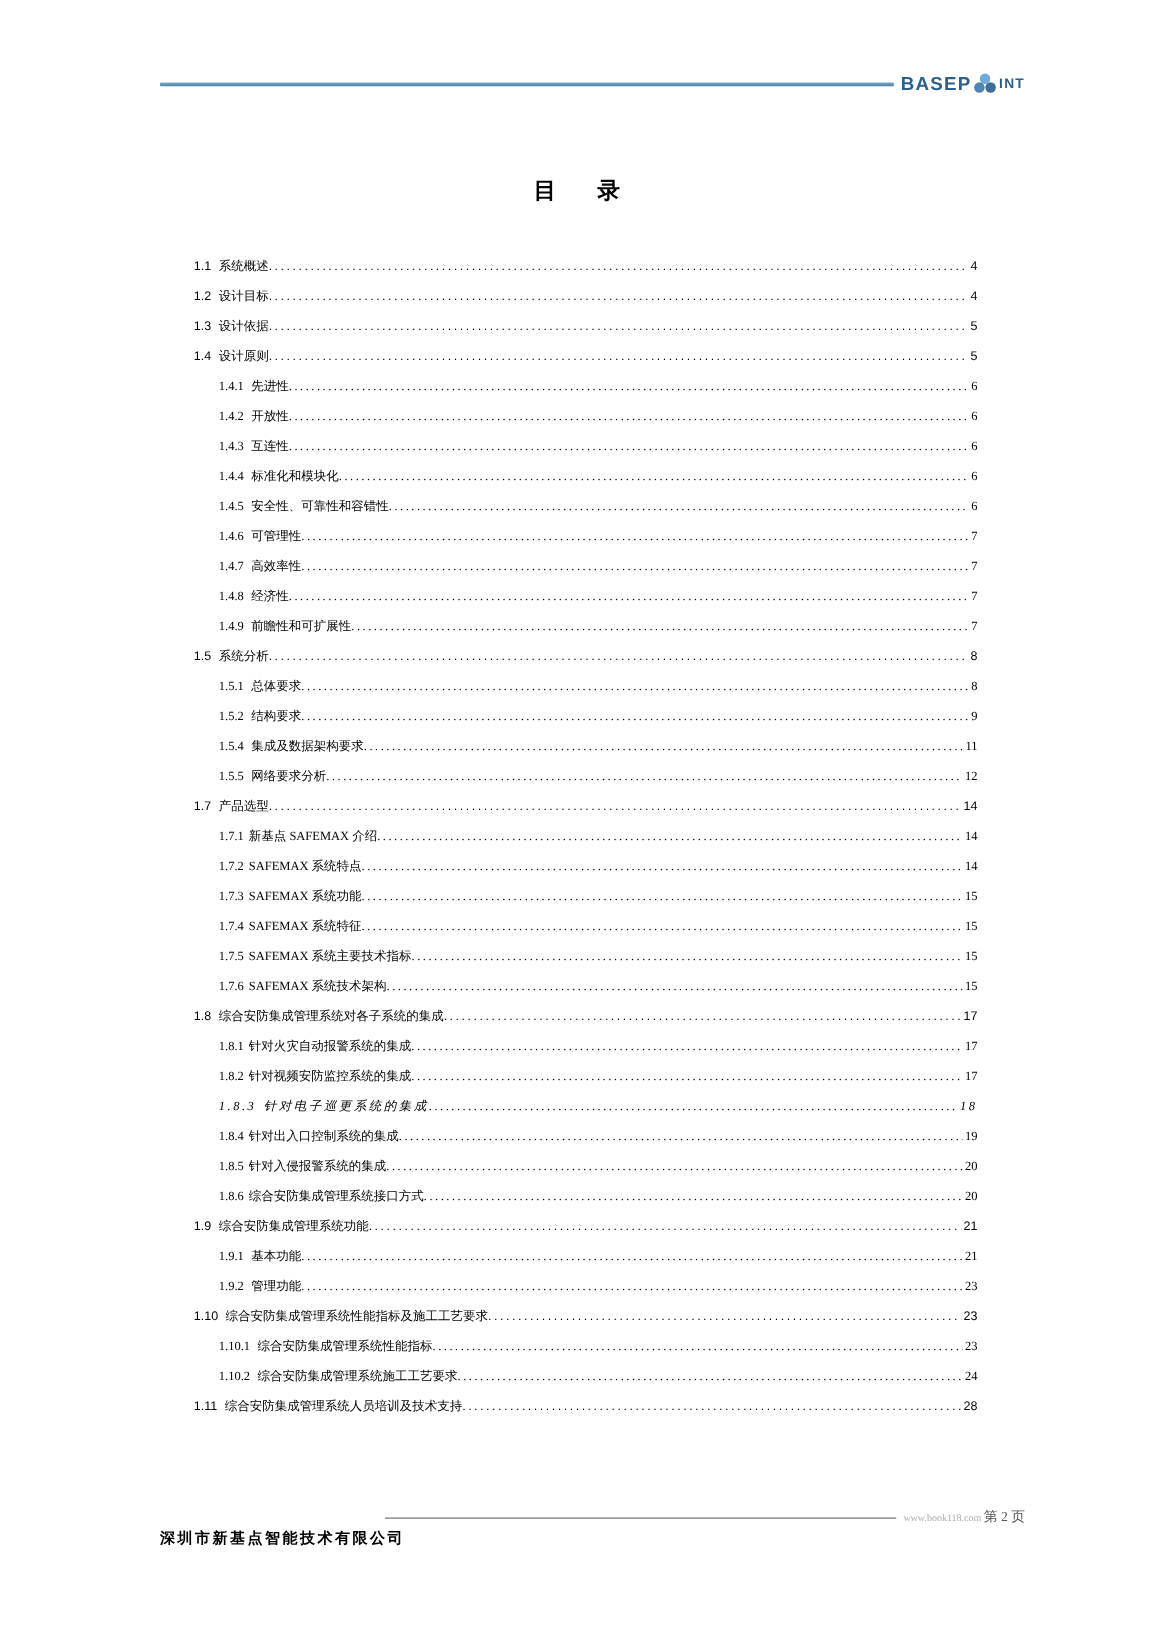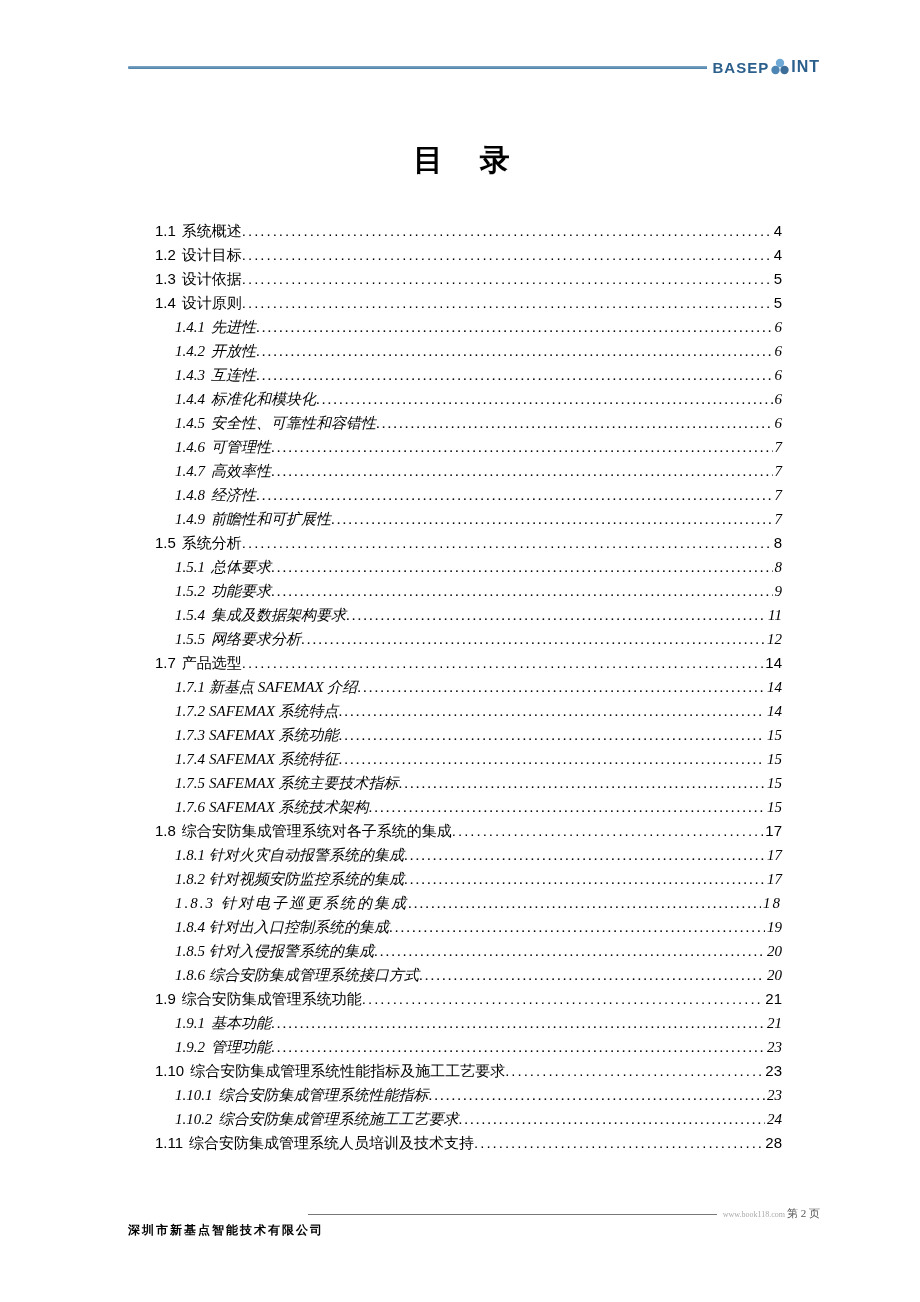--- a/index.html
+++ b/index.html
@@ -30,44 +30,44 @@
     right: 100px;
     background: #fff;
     padding-left: 6px;
     display: flex;
     align-items: center;
     font-family: Arial, sans-serif;
     font-weight: bold;
     letter-spacing: 1px;
   }
   .logo-basep { color: #2b5f8c; font-size: 15px; }
-  .logo-int   { color: #2b5f8c; font-size: 16px; }
+  .logo-int   { color: #2b5f8c; font-size: 11px; }
   .logo-icon { width: 20px; height: 18px; display: inline-block; margin: 0 1px; }
   .content {
     position: absolute;
     top: 140px;
     left: 155px;
     right: 138px;
   }
   .title {
     text-align: center;
-    font-size: 30px;
+    font-size: 18px;
     font-family: "SimHei", "黑体", sans-serif;
     letter-spacing: 14px;
     margin-bottom: 38px;
   }
   .toc-row {
     display: flex;
     align-items: baseline;
-    font-size: 15px;
+    font-size: 10px;
     line-height: 24px;
     white-space: nowrap;
   }
   .toc-row.level-1 { padding-left: 0; font-family: "Microsoft YaHei", Arial, sans-serif; }
-  .toc-row.level-2 { padding-left: 20px; font-style: italic; font-family: "KaiTi", "楷体", serif; }
+  .toc-row.level-2 { padding-left: 20px; font-family: "KaiTi", "楷体", serif; }
   .toc-row.level-2b { padding-left: 20px; font-style: italic; font-family: "FangSong", "仿宋", serif; letter-spacing: 2px; }
   .toc-num { margin-right: 6px; }
   .toc-num-sub { margin-right: 4px; }
   .toc-text { }
   .toc-dots {
     flex: 1;
     overflow: hidden;
     letter-spacing: 2px;
     color: #000;
   }
@@ -220,21 +220,21 @@
           <span class="toc-page">8</span>
         </div>
         <div class="toc-row level-2">
           <span class="toc-num">1.5.1</span>
           <span class="toc-text">总体要求</span>
           <span class="toc-dots"></span>
           <span class="toc-page">8</span>
         </div>
         <div class="toc-row level-2">
           <span class="toc-num">1.5.2</span>
-          <span class="toc-text">功能要求</span>
+          <span class="toc-text">结构要求</span>
           <span class="toc-dots"></span>
           <span class="toc-page">9</span>
         </div>
         <div class="toc-row level-2">
           <span class="toc-num">1.5.4</span>
           <span class="toc-text">集成及数据架构要求</span>
           <span class="toc-dots"></span>
           <span class="toc-page">11</span>
         </div>
         <div class="toc-row level-2">

